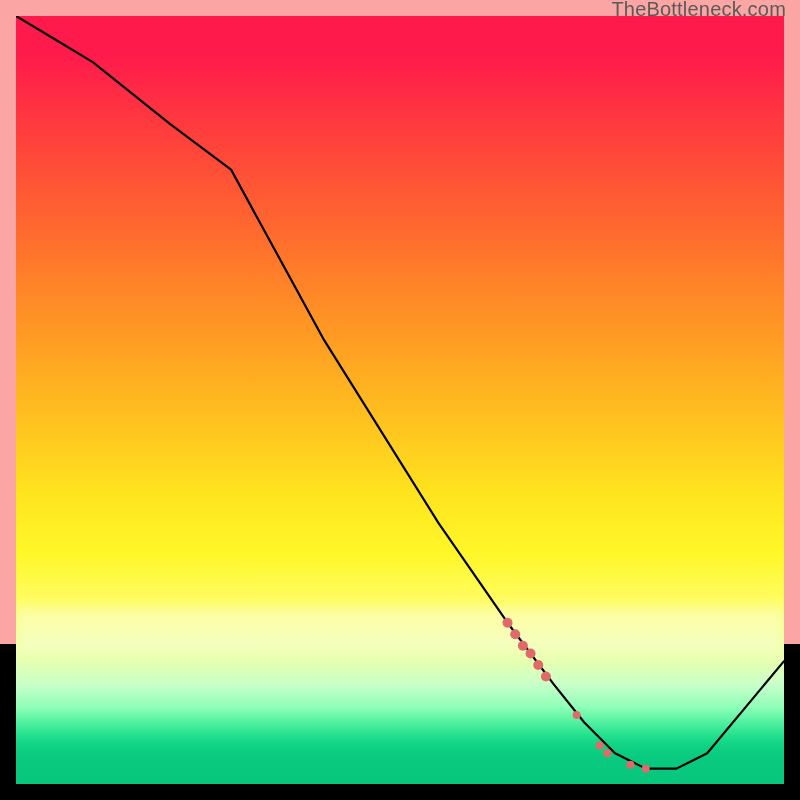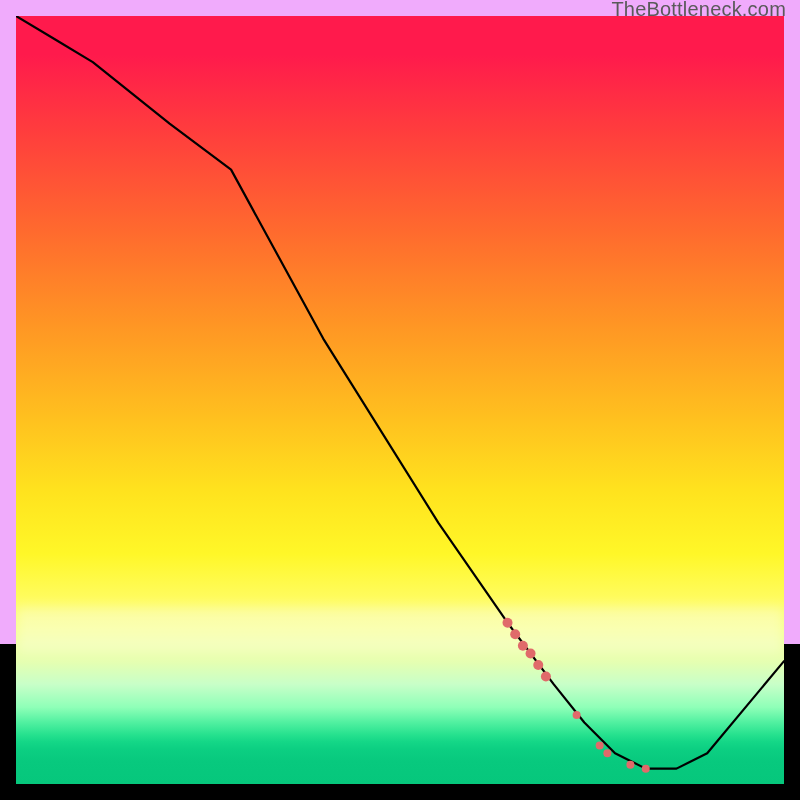--- a/index.html
+++ b/index.html
@@ -1,21 +1,21 @@
 <!DOCTYPE html>
 <html><head>
 <meta charset="utf-8">
 <style>
   * { margin: 0; padding: 0; box-sizing: border-box; }
   html, body { width: 800px; height: 800px; overflow: hidden; background: #000; }
   .frame {
     position: relative;
     width: 800px;
     height: 644px;
-    background: #f0abfc;
+    background: #fca5a5;
   }
   .plot-area {
     position: absolute;
     left: 16px;
     top: 16px;
     width: 768px;
     height: 768px;
     overflow: hidden;
   }
   .gradient-bg {

